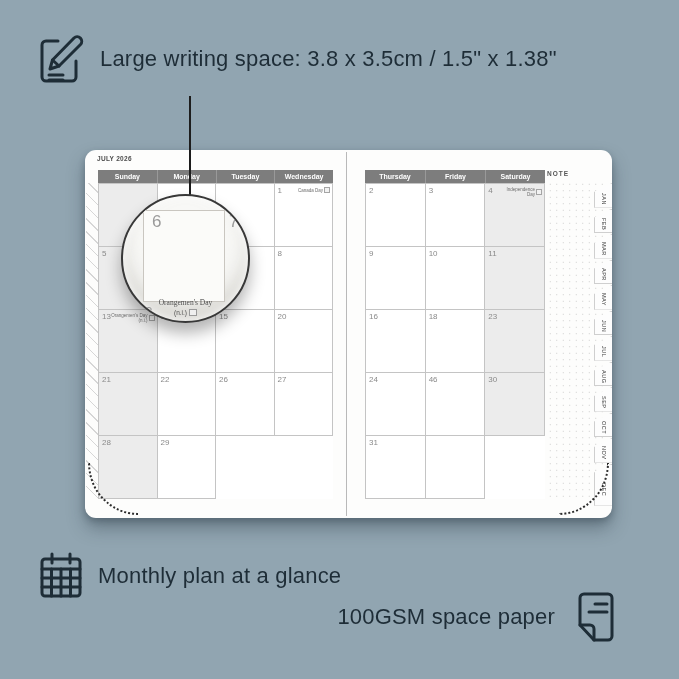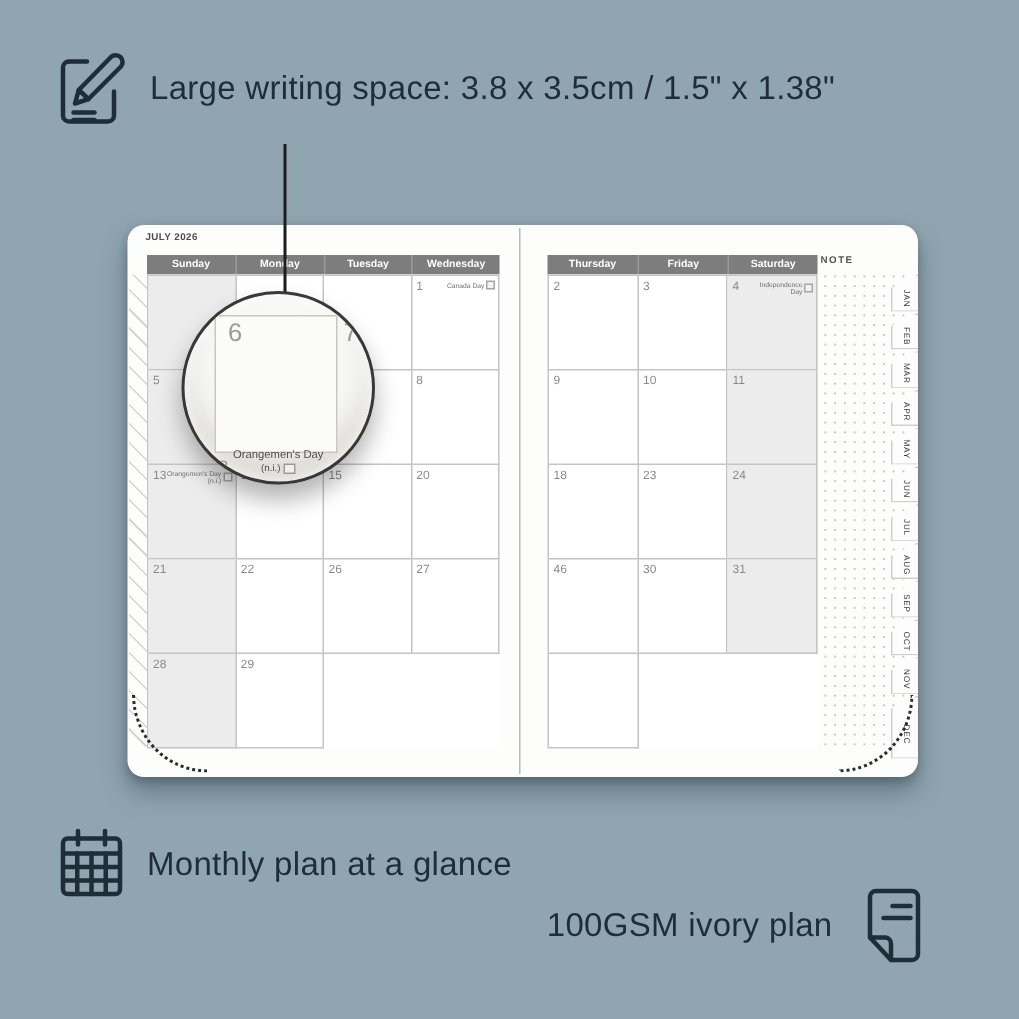--- a/index.html
+++ b/index.html
@@ -72,21 +72,21 @@
   #magnifier{
     position:absolute; left:121px; top:194px; width:129px; height:129px; border-radius:50%;
     background:#f8f8f6; border:2.5px solid #383838; overflow:hidden; z-index:5;
     box-shadow:0 10px 16px rgba(0,0,0,.3), inset 0 0 10px rgba(255,255,255,.95), inset 0 -16px 20px rgba(185,183,176,.5);
   }
   #mag-square{position:absolute; left:20px; top:14px; width:82px; height:92px; border:1.5px solid #c9c6c0; background:#fbfbf9;}
   .mag-date{position:absolute; font-size:17px; color:#9a9a9a;}
   #mag-date-main{left:29px; top:16px;}
   #mag-date-next{left:106px; top:16px;}
   #mag-date-below{left:15px; top:108px; font-size:13px;}
-  #mag-holiday{position:absolute; left:0; right:0; bottom:14px; text-align:center; font-size:7.5px; color:#4e4e4e;}
+  #mag-holiday{position:absolute; left:0; right:0; bottom:14px; text-align:center; font-size:7.5px; color:#4e4e4e;font-family:Liberation Serif, serif;}
   #mag-holiday-note{position:absolute; left:0; right:0; bottom:5px; text-align:center; font-size:6.5px; color:#4e4e4e; display:flex; align-items:center; justify-content:center; gap:2px;}
   #mag-holiday-note::after{content:""; width:6px; height:5px; border:1px solid #9a9a9a; background:#efefef;}
 </style>
 </head>
 <body>
 
 <div class="callout" id="callout-top">
   <svg width="50" height="54" viewBox="0 0 50 54" fill="none" stroke="#1e2d37" stroke-width="3" stroke-linecap="round" stroke-linejoin="round">
     <path d="M22 9 H10 a4 4 0 0 0 -4 4 v32 a4 4 0 0 0 4 4 h26 a4 4 0 0 0 4 -4 V29"></path>
     <path d="M14 37 l2.5 -9 L38 6 a4.6 4.6 0 0 1 6.5 6.5 L23 34 Z"></path>
@@ -179,20 +179,23 @@
         <span class="holiday">Independence Day</span>
       </div>
       <div class="cell">
         <span class="num">9</span>
       </div>
       <div class="cell">
         <span class="num">10</span>
       </div>
       <div class="cell">
         <span class="num">11</span>
+      </div>
+      <div class="cell">
+        <span class="num">16</span>
       </div>
       <div class="cell">
         <span class="num">18</span>
       </div>
       <div class="cell">
         <span class="num">23</span>
       </div>
       <div class="cell">
         <span class="num">24</span>
       </div>
@@ -276,20 +279,20 @@
       <path d="M4 26 h38"></path>
       <path d="M4 35 h38"></path>
     <path d="M13.5 17 v27"></path>
       <path d="M23 17 v27"></path>
       <path d="M32.5 17 v27"></path>
   </svg>
   <span class="txt">Monthly plan at a glance</span>
 </div>
 
 <div class="callout" id="callout-br">
-  <span class="txt">100GSM ivory plan</span>
+  <span class="txt">100GSM space paper</span>
   <svg width="46" height="50" viewBox="0 0 46 50" fill="none" stroke="#1e2d37" stroke-width="3" stroke-linecap="round" stroke-linejoin="round">
     <path d="M7 33 V6 a4 4 0 0 1 4 -4 h24 a4 4 0 0 1 4 4 v38 a4 4 0 0 1 -4 4 H21 Z"></path>
     <path d="M7 33 h10 a4 4 0 0 1 4 4 v11"></path>
     <path d="M22 12 h12"></path>
       <path d="M16 20 h18"></path>
   </svg>
 </div>
 
 </body></html>

